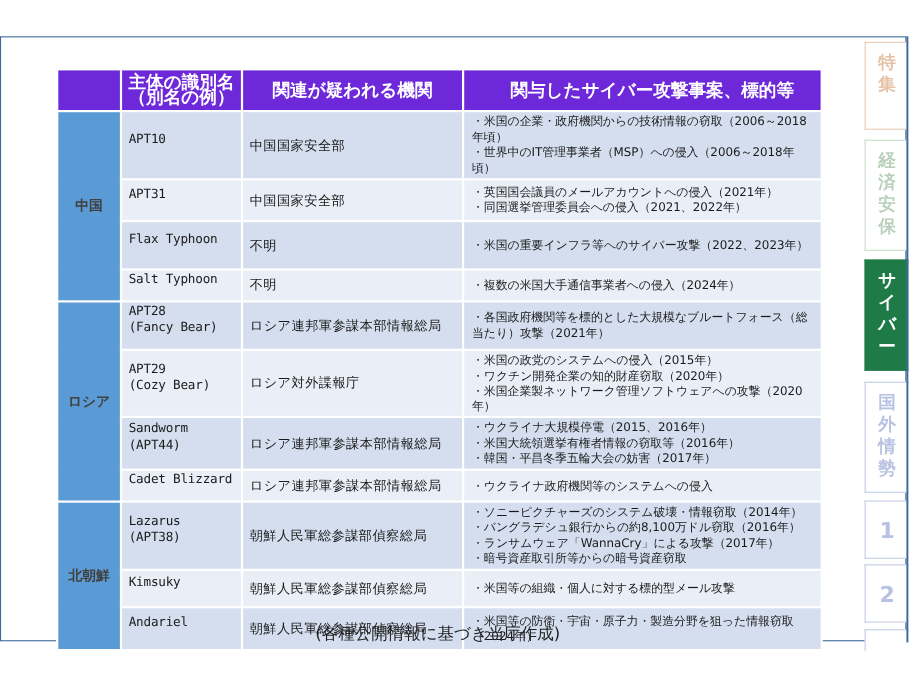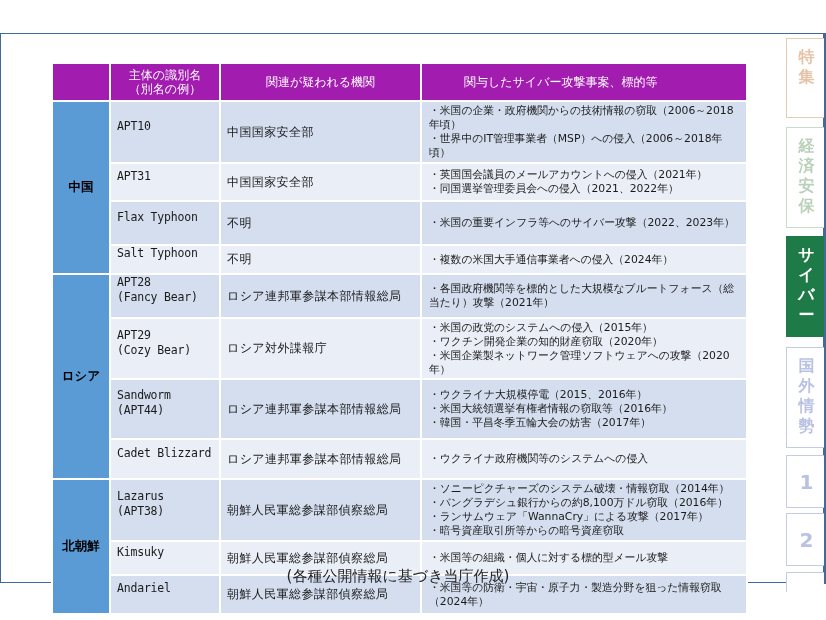--- a/index.html
+++ b/index.html
@@ -4,24 +4,24 @@
   <style>
     html, body { margin: 0; padding: 0; background: #ffffff; }
     body { width: 826px; height: 620px; position: relative; overflow: hidden;
       font-family: "DejaVu Sans", sans-serif; color: #1a1a1a; }
     .frame { position: absolute; left: 0; top: 33px; width: 824px; height: 550px;
       border-top: 1.5px solid #3f6a9b; border-bottom: 1.5px solid #3f6a9b;
       border-left: 1.5px solid #3f6a9b; border-right: 1.5px solid #3f6a9b; box-sizing: border-box; }
     table.main { position: absolute; left: 51px; top: 62px; border-collapse: collapse;
       table-layout: fixed; width: 695px; }
     table.main th, table.main td { border: 2px solid #ffffff; box-sizing: border-box; }
-    table.main th { background: #a21caf; color: #ffffff; font-weight: normal; font-size: 12px;
+    table.main th { background: #6d28d9; color: #ffffff; font-weight: bold; font-size: 16px;
       line-height: 14px; text-align: center; height: 38px; padding: 0 4px; }
     table.main th.c4 { text-align: left; padding-left: 42px; }
-    td.group { background: #5b9bd5; color: #000000; font-weight: bold; font-size: 12.5px;
+    td.group { background: #5b9bd5; color: #404040; font-weight: bold; font-size: 12.5px;
       text-align: center; vertical-align: middle; }
     td.name { font-family: "DejaVu Sans Mono", monospace; font-size: 11.5px; line-height: 15px;
       padding: 0 4px 12px 6px; vertical-align: middle; letter-spacing: -0.2px; }
     td.org { font-size: 12px; padding: 0 6px; vertical-align: middle; letter-spacing: 0.4px; }
     td.events { font-size: 10.8px; line-height: 14px; padding: 1px 6px 1px 7px; vertical-align: middle; }
     tr.dark td.name, tr.dark td.org, tr.dark td.events { background: #d4deef; }
     tr.light td.name, tr.light td.org, tr.light td.events { background: #e9eef7; }
     .ev-line { display: block; }
     .caption { position: absolute; left: 0; width: 796px; top: 567px; text-align: center;
       font-size: 15px; color: #222; }
@@ -112,33 +112,33 @@
         <span class="ev-line">APT29</span>
         <span class="ev-line">(Cozy Bear)</span>
       </td>
       <td class="org">ロシア対外諜報庁</td>
       <td class="events">
         <span class="ev-line">・米国の政党のシステムへの侵入（2015年）</span>
         <span class="ev-line">・ワクチン開発企業の知的財産窃取（2020年）</span>
         <span class="ev-line">・米国企業製ネットワーク管理ソフトウェアへの攻撃（2020年）</span>
       </td>
     </tr>
-    <tr class="dark" style="height:60px">
+    <tr class="dark" style="height:48px">
       <td class="name">
         <span class="ev-line">Sandworm</span>
         <span class="ev-line">(APT44)</span>
       </td>
       <td class="org">ロシア連邦軍参謀本部情報総局</td>
       <td class="events">
         <span class="ev-line">・ウクライナ大規模停電（2015、2016年）</span>
         <span class="ev-line">・米国大統領選挙有権者情報の窃取等（2016年）</span>
         <span class="ev-line">・韓国・平昌冬季五輪大会の妨害（2017年）</span>
       </td>
     </tr>
-    <tr class="light" style="height:40px">
+    <tr class="light" style="height:29px">
       <td class="name">Cadet Blizzard</td>
       <td class="org">ロシア連邦軍参謀本部情報総局</td>
       <td class="events">
         <span class="ev-line">・ウクライナ政府機関等のシステムへの侵入</span>
       </td>
     </tr>
 
     <tr class="dark" style="height:62px">
       <td class="group" rowspan="3">北朝鮮</td>
       <td class="name">

